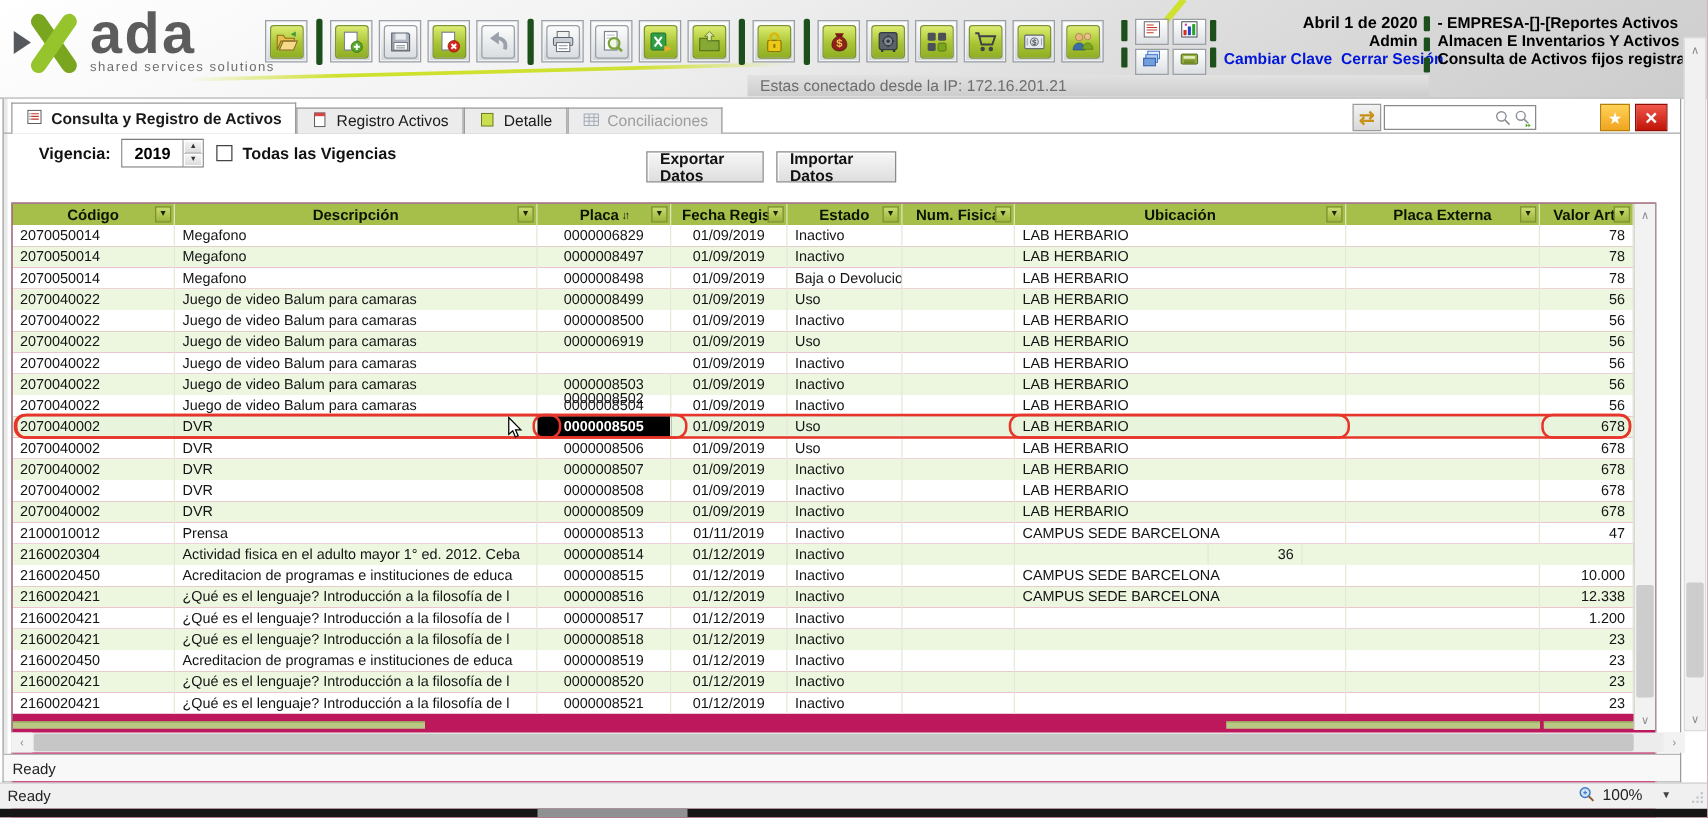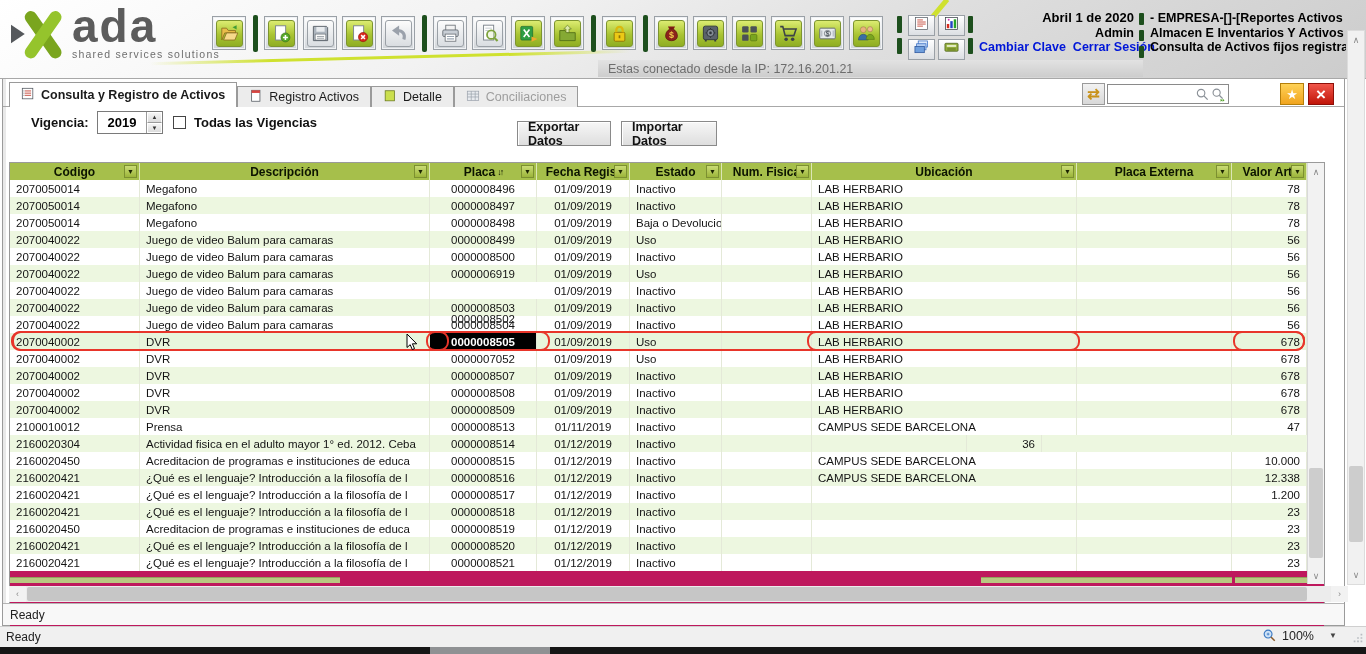--- a/index.html
+++ b/index.html
@@ -470,21 +470,21 @@
           </div>
           <div class="hcell" style="width: 75px;">
             <span>Valor Arti</span>
             <span class="dd">▼</span>
           </div>
         </div>
       <div class="rows">
           <div class="grow">
             <div class="gcell " style="width: 130px;">2070050014</div>
             <div class="gcell " style="width: 290px;">Megafono</div>
-            <div class="gcell c" style="width: 107px;">0000008496</div>
+            <div class="gcell c" style="width: 107px;">0000006829</div>
             <div class="gcell c" style="width: 93px;">01/09/2019</div>
             <div class="gcell " style="width: 92px;">Inactivo</div>
             <div class="gcell c" style="width: 90px;"></div>
             <div class="gcell " style="width: 265px;">LAB HERBARIO</div>
             <div class="gcell " style="width: 155px;"></div>
             <div class="gcell r" style="width: 75px;">78</div>
           </div>
           <div class="grow alt">
             <div class="gcell " style="width: 130px;">2070050014</div>
             <div class="gcell " style="width: 290px;">Megafono</div>
@@ -580,21 +580,21 @@
             <div class="gcell c" style="width: 93px;">01/09/2019</div>
             <div class="gcell " style="width: 92px;">Uso</div>
             <div class="gcell c" style="width: 90px;"></div>
             <div class="gcell " style="width: 265px;">LAB HERBARIO</div>
             <div class="gcell " style="width: 155px;"></div>
             <div class="gcell r" style="width: 75px;">678</div>
           </div>
           <div class="grow">
             <div class="gcell " style="width: 130px;">2070040002</div>
             <div class="gcell " style="width: 290px;">DVR</div>
-            <div class="gcell c" style="width: 107px;">0000007052</div>
+            <div class="gcell c" style="width: 107px;">0000008506</div>
             <div class="gcell c" style="width: 93px;">01/09/2019</div>
             <div class="gcell " style="width: 92px;">Uso</div>
             <div class="gcell c" style="width: 90px;"></div>
             <div class="gcell " style="width: 265px;">LAB HERBARIO</div>
             <div class="gcell " style="width: 155px;"></div>
             <div class="gcell r" style="width: 75px;">678</div>
           </div>
           <div class="grow alt">
             <div class="gcell " style="width: 130px;">2070040002</div>
             <div class="gcell " style="width: 290px;">DVR</div>

